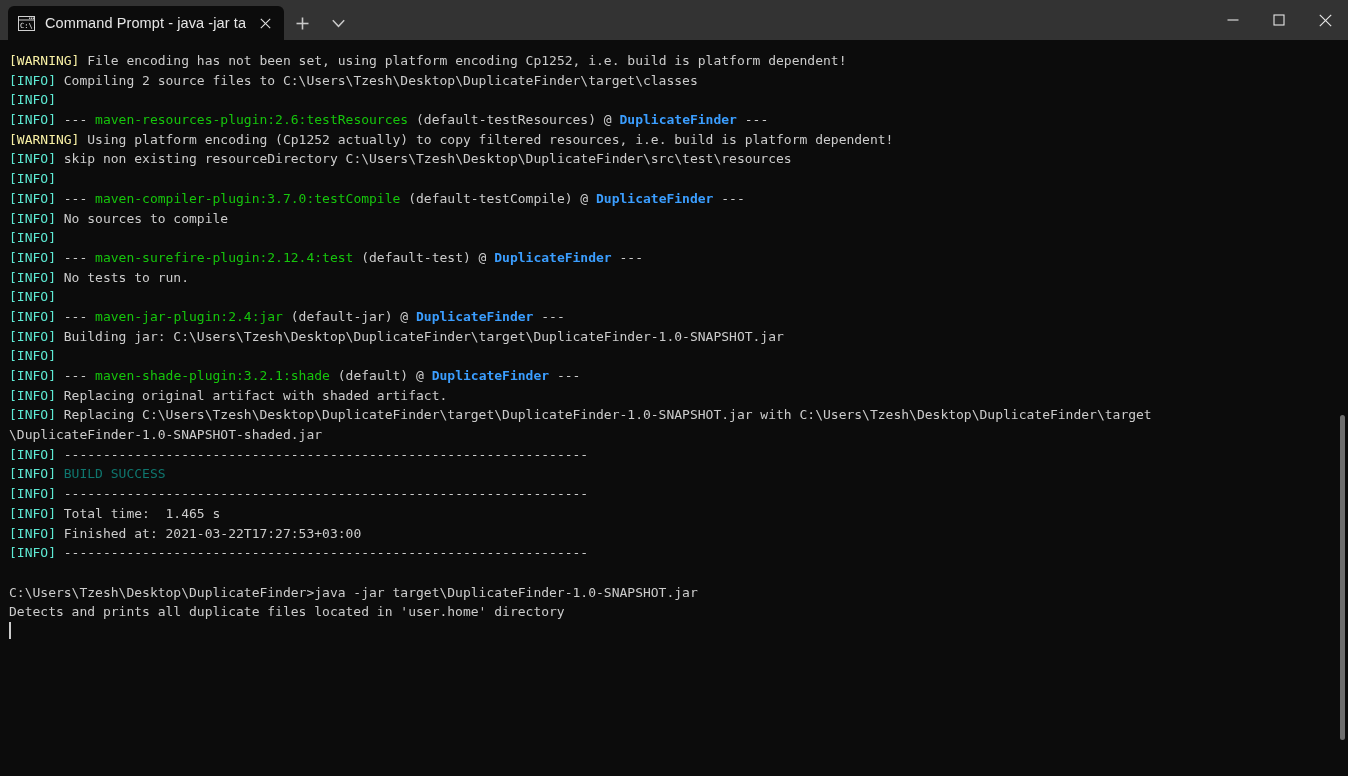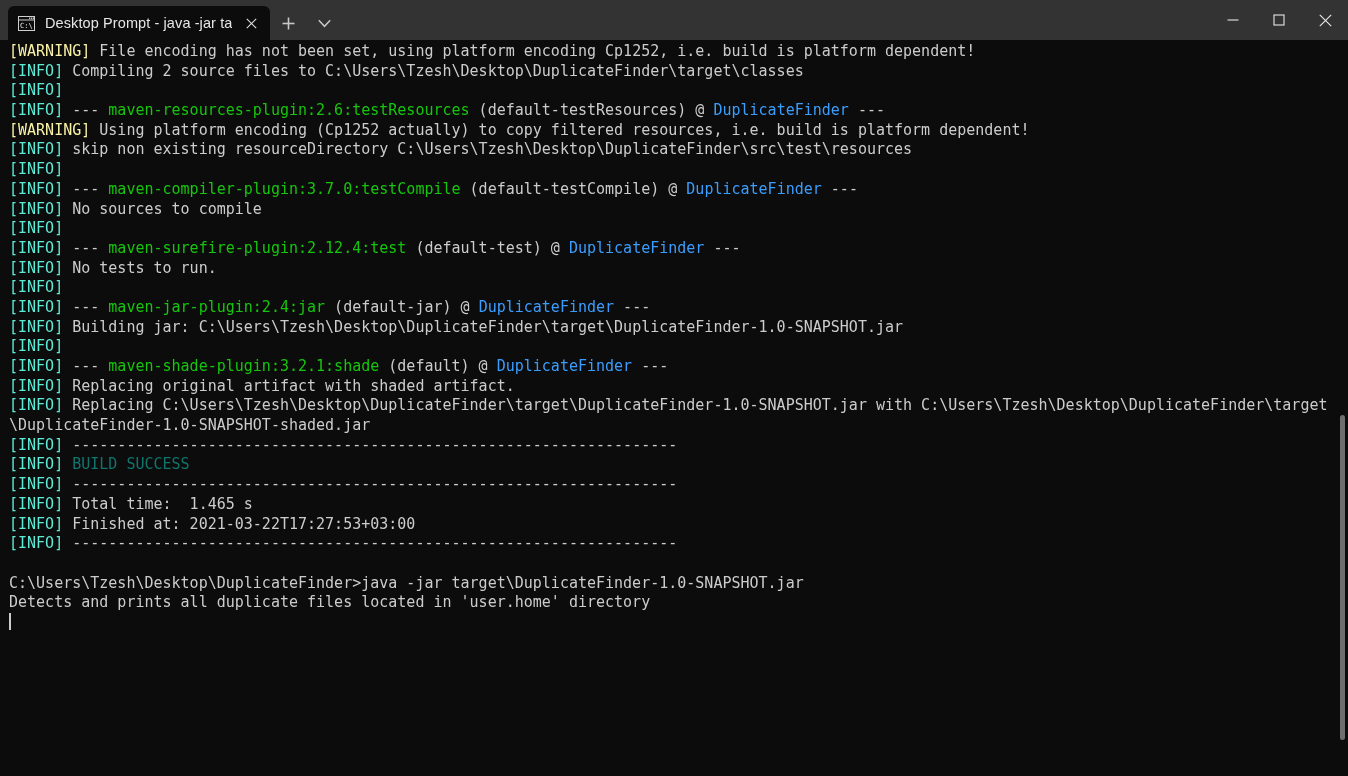--- a/index.html
+++ b/index.html
@@ -99,34 +99,34 @@
   #terminal {
     position: relative;
     width: 1348px;
     height: 736px;
     background: #0c0c0c;
     overflow: hidden;
   }
   #console {
     position: absolute;
     left: 9px;
-    top: 2px;
+    top: 11px;
     right: 0;
     font-family: "DejaVu Sans Mono", monospace;
-    font-size: 15px;
+    font-size: 13px;
     line-height: 19.7px;
     color: #cccccc;
     white-space: pre;
     letter-spacing: 0px;
   }
   .ln { height: 19.7px; }
   .c-info    { color: #5eead4; }
   .c-warn    { color: #f9f1a5; }
   .c-plugin  { color: #16c60c; text-align: right; }
-  .c-project { color: #3b9eff; }
+  .c-project { color: #3b9eff; font-weight: bold; }
   .c-success { color: #0f766e; }
   .c-white   { color: #cccccc; }
 
   
   .cursor {
     display: inline-block;
     width: 2px;
     height: 17px;
     background: #cccccc;
     vertical-align: -3px;
@@ -161,21 +161,21 @@
       <span class="tab-icon">
         <svg width="17" height="15" viewBox="0 0 17 15">
           <rect x="0.5" y="0.5" width="16" height="14" fill="#0c0c0c" stroke="#d0d0d0" stroke-width="1"></rect>
           <line x1="0.5" y1="4" x2="16.5" y2="4" stroke="#d0d0d0" stroke-width="1"></line>
           <rect x="11" y="1.5" width="1.4" height="1.4" fill="#d0d0d0"></rect>
           <rect x="13" y="1.5" width="1.4" height="1.4" fill="#d0d0d0"></rect>
           <rect x="15" y="1.5" width="1.4" height="1.4" fill="#d0d0d0"></rect>
           <text x="2" y="12" font-family="DejaVu Sans Mono, monospace" font-size="7" fill="#e8e8e8">C:\.</text>
         </svg>
       </span>
-      <span class="tab-title">Desktop Prompt - java  -jar ta</span>
+      <span class="tab-title">Command Prompt - java  -jar ta</span>
       <span class="tab-close">
         <svg width="11" height="11" viewBox="0 0 11 11">
           <line x1="0.8" y1="0.8" x2="10.2" y2="10.2" stroke="#e0e0e0" stroke-width="1.1"></line>
           <line x1="10.2" y1="0.8" x2="0.8" y2="10.2" stroke="#e0e0e0" stroke-width="1.1"></line>
         </svg>
       </span>
     </div>
 
     <div class="strip-btn">
       <svg width="13" height="13" viewBox="0 0 13 13">

